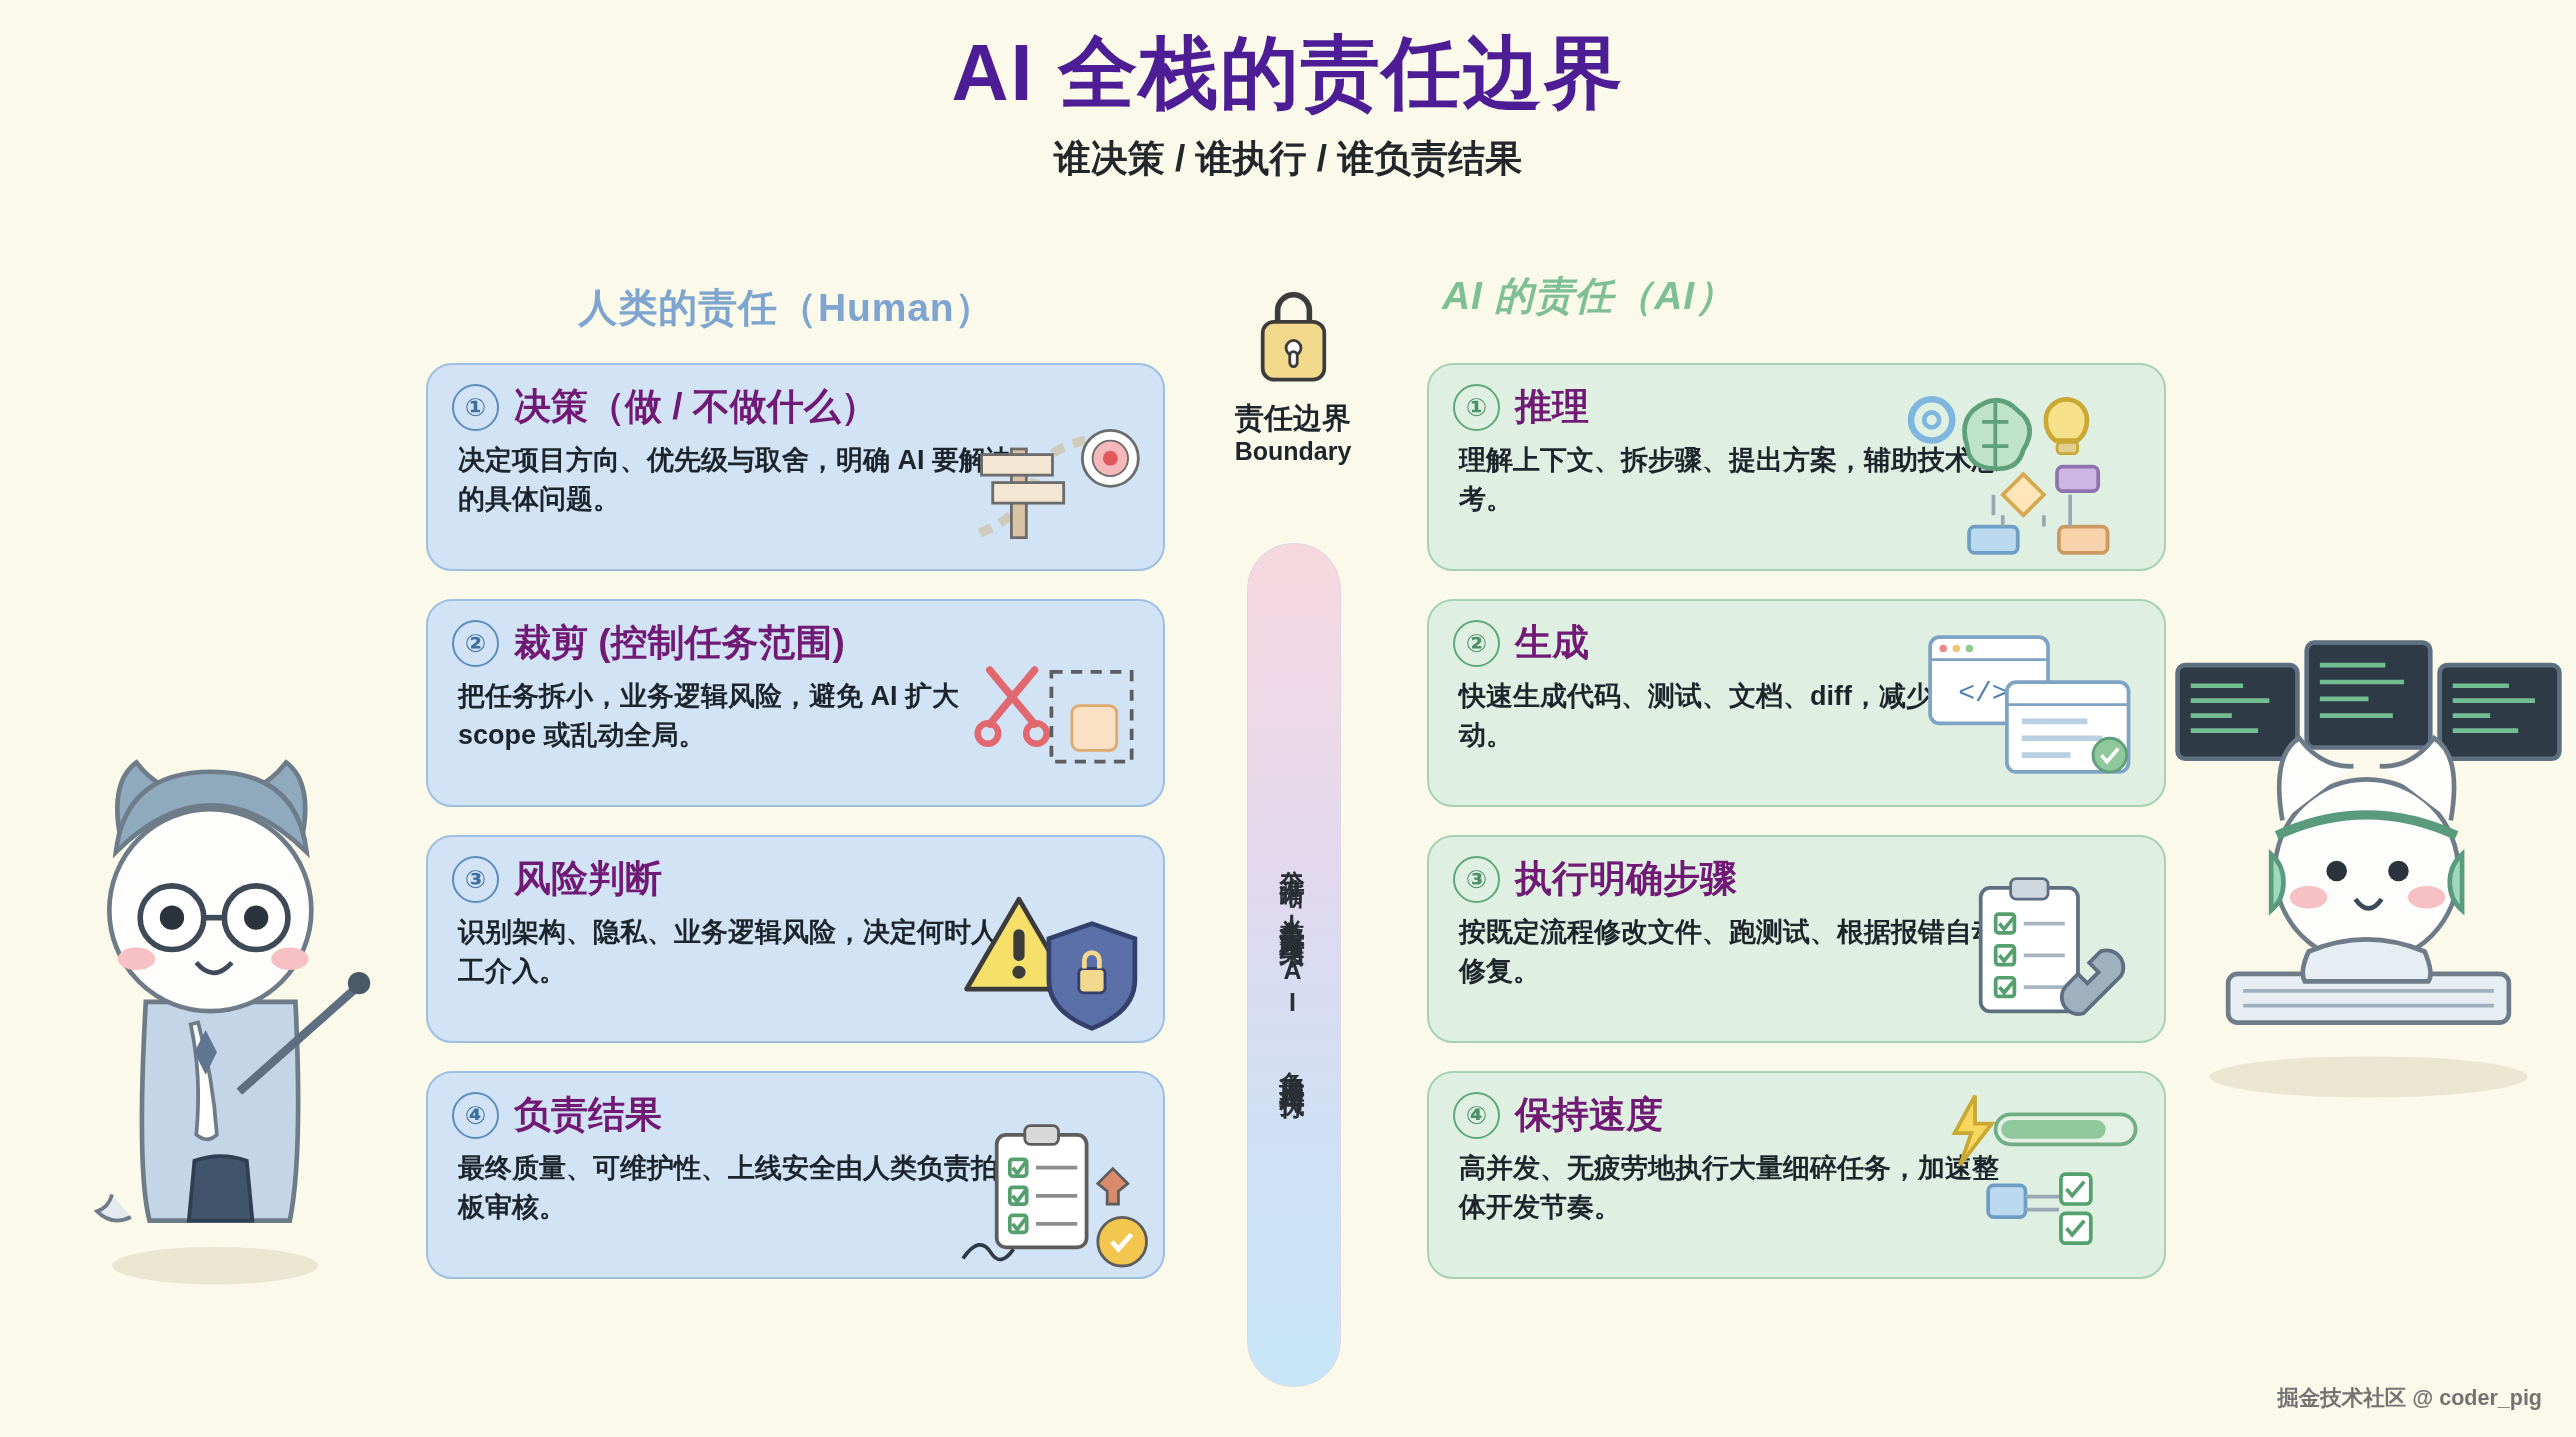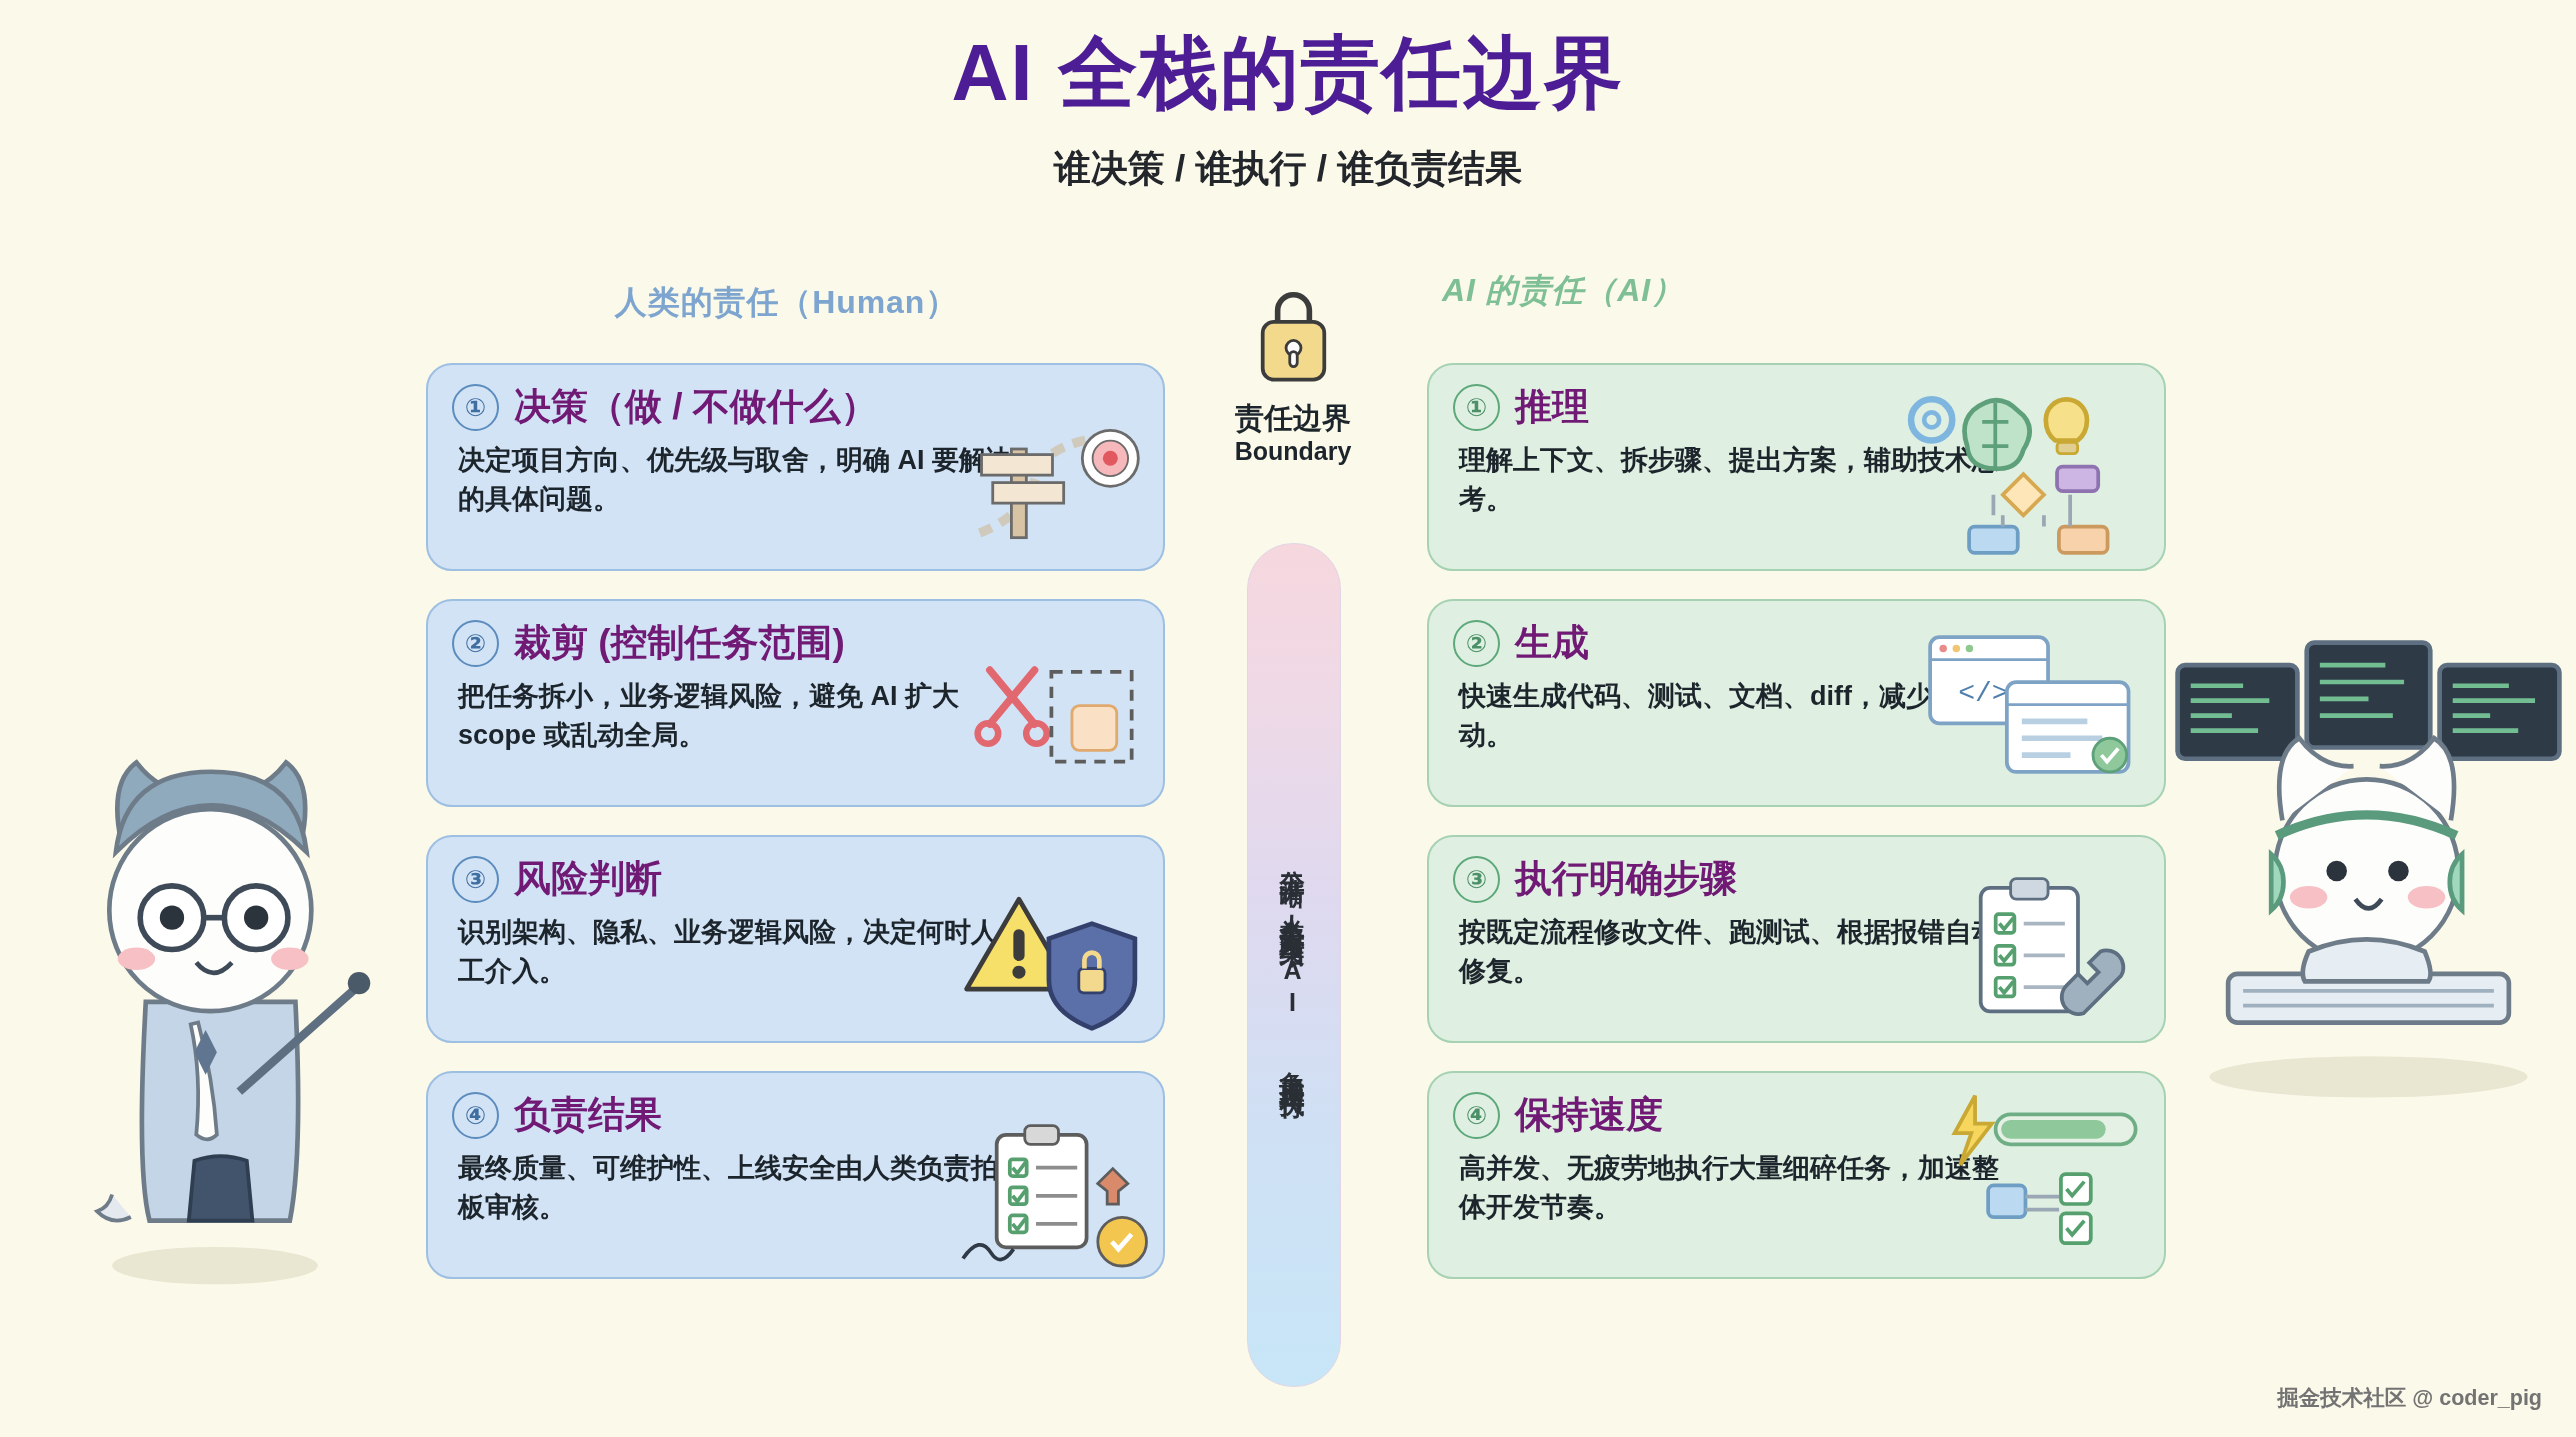--- a/index.html
+++ b/index.html
@@ -12,25 +12,25 @@
   }
   
   .header{
     position:absolute;top:32px;left:0;width:100%;text-align:center;
   }
   .title{
     font-size:79px;font-weight:bold;color:#4c1d95;letter-spacing:1.9px;
     line-height:1.05;
   }
   .subtitle{
-    margin-top:29px;font-size:37px;font-weight:bold;color:#23272b;
+    margin-top:19px;font-size:37px;font-weight:bold;color:#23272b;
   }
   
   .col-head{
-    position:absolute;font-size:32px;font-weight:bold;letter-spacing:0.9px;
+    position:absolute;font-size:39px;font-weight:bold;letter-spacing:0.9px;
   }
   .col-head.human{left:431px;top:281px;width:711px;text-align:center;color:#7da5cf;}
   .col-head.ai{left:1442px;top:269px;width:711px;color:#7fbf96;font-style:italic;}
 
   .card{
     position:absolute;border-radius:26px;box-sizing:border-box;
   }
   .card.human{
     left:426px;width:739px;
     background:#d3e3f6;border:2.8px solid #9dbfe2;

